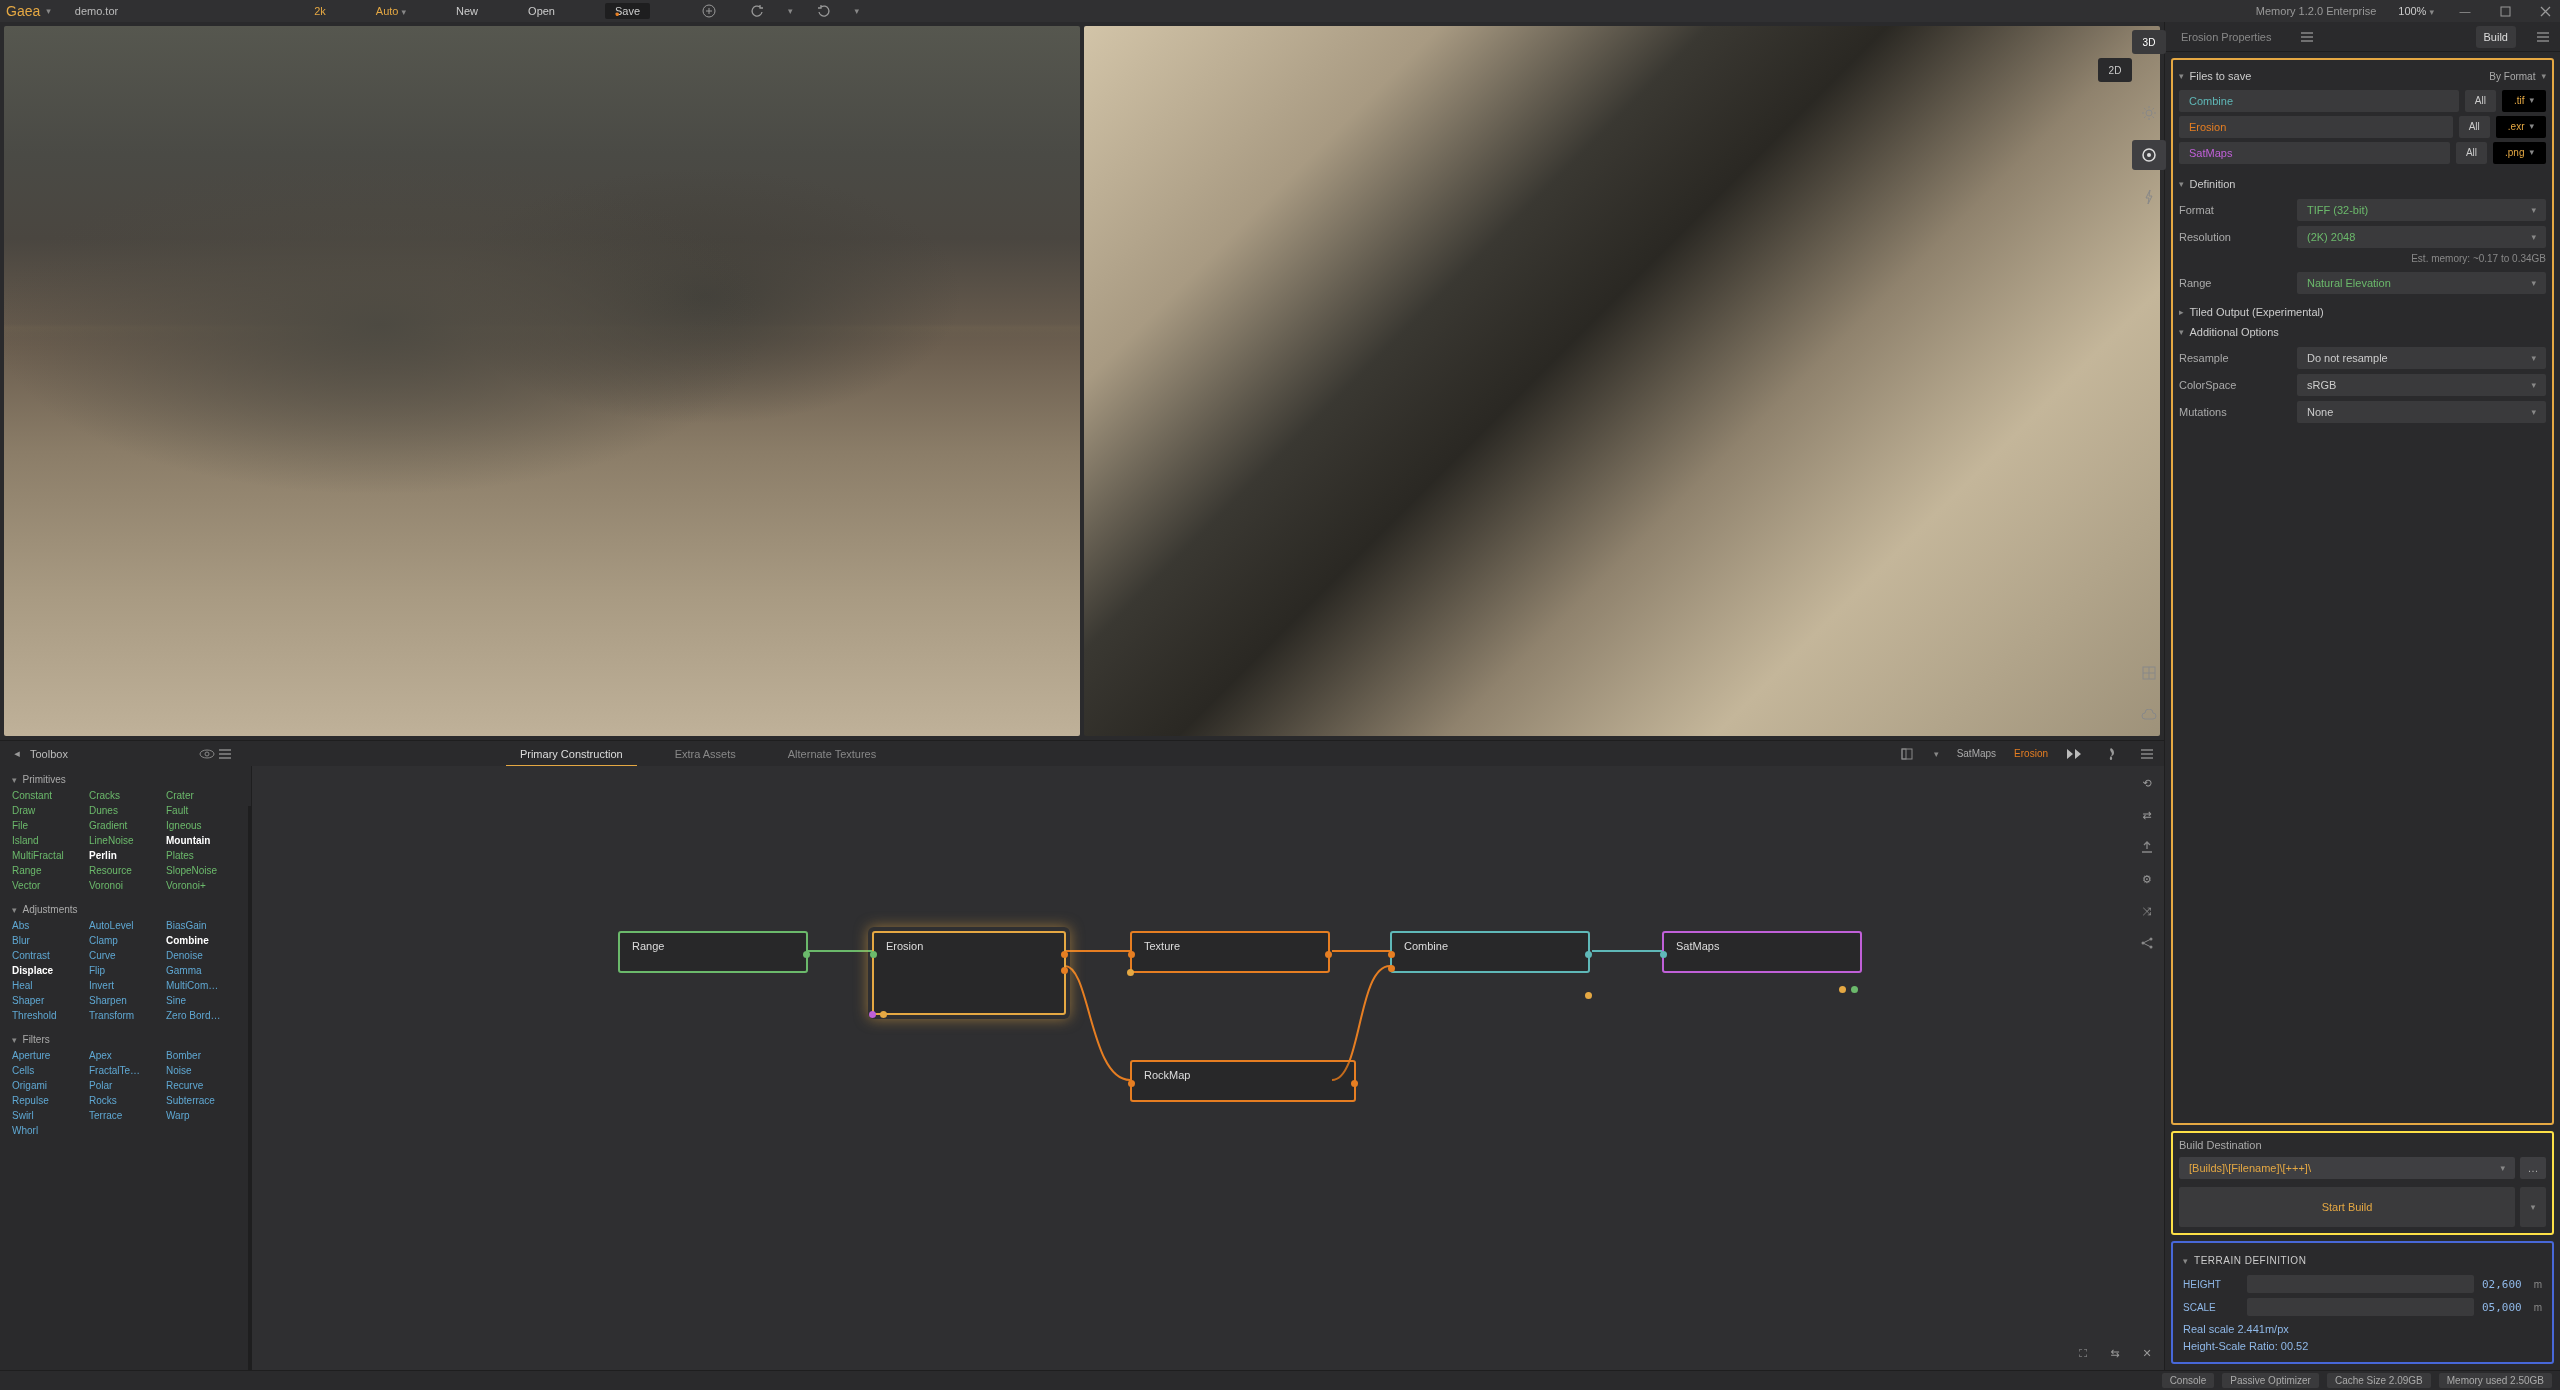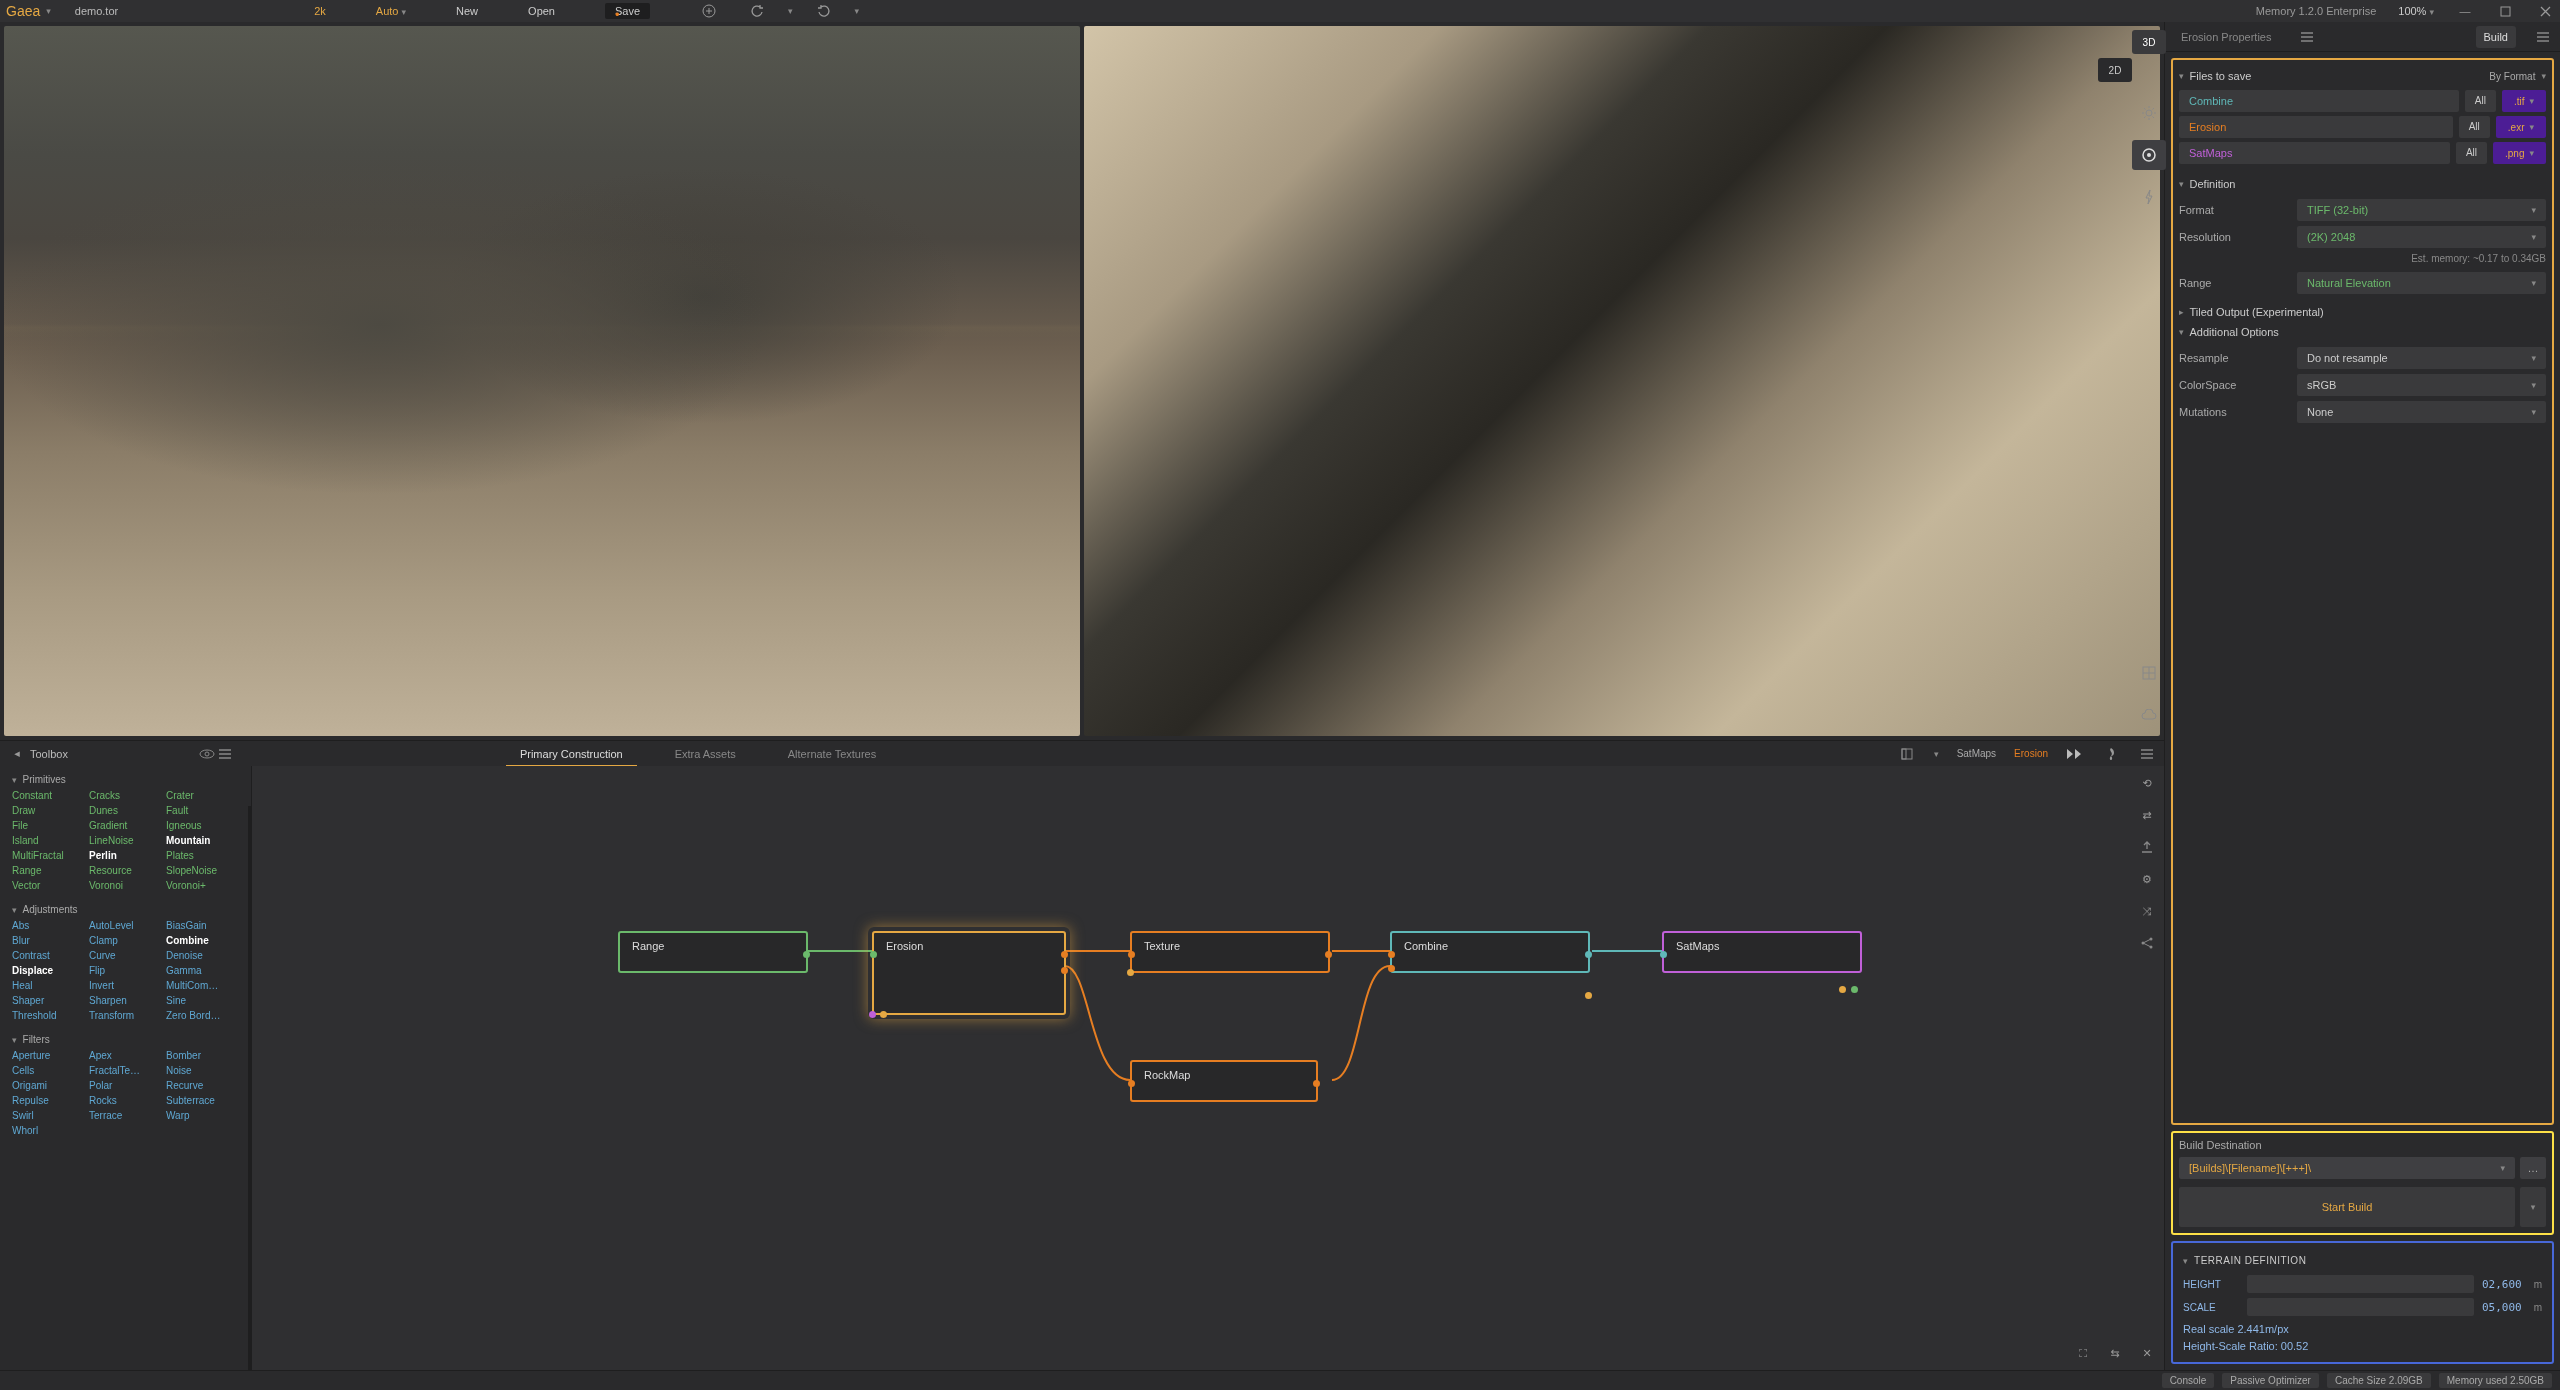--- a/index.html
+++ b/index.html
@@ -85,21 +85,21 @@
 .rbody { flex:1; padding:6px; display:flex; flex-direction:column; gap:6px; overflow:hidden;}
 
 .box-orange { border:2px solid #e5a843; border-radius:3px; padding:6px; flex:1; overflow:auto;}
 .box-yellow { border:2px solid #fde047; border-radius:3px; padding:6px; }
 .box-blue { border:2px solid #4868d8; border-radius:3px; padding:8px 10px; }
 
 .sechdr { display:flex; align-items:center; gap:6px; color:#ccc; font-size:11px; padding:4px 0;}
 .filerow { display:flex; gap:6px; margin:4px 0;}
 .filechip { flex:1; background:#3a3a3c; padding:5px 10px; border-radius:2px; font-size:11px;}
 .smallbtn { background:#3a3a3c; padding:5px 10px; border-radius:2px; color:#ccc; font-size:10px; cursor:pointer;}
-.fmtbtn { background:#4c1d95; padding:5px 12px; border-radius:2px; color:#e5a843; font-size:10px; display:flex; align-items:center; gap:5px;}
+.fmtbtn { background:#000000; padding:5px 12px; border-radius:2px; color:#e5a843; font-size:10px; display:flex; align-items:flex-start; gap:5px;}
 
 .proprow { display:flex; align-items:center; gap:8px; margin:5px 0;}
 .proplabel { width:110px; color:#aaa; font-size:11px;}
 .propval { flex:1; background:#3a3a3c; padding:5px 10px; border-radius:2px; color:#6bb96b; font-size:11px; display:flex; justify-content:space-between; align-items:center;}
 .propinfo { text-align:right; color:#888; font-size:10px; margin:2px 0 8px;}
 
 .destlabel { color:#aaa; font-size:11px; margin-bottom:6px;}
 .destrow{display:flex; gap:5px; margin-bottom:8px;}
 .destfield { flex:1; background:#3f3f42; padding:5px 10px; border-radius:2px; color:#e5a843; font-size:11px; display:flex; justify-content:space-between; align-items:center;}
 .browsebtn{background:#3f3f42;width:26px;display:flex;align-items:center;justify-content:center;border-radius:2px;color:#aaa;}
@@ -373,21 +373,21 @@
             <span class="dot" style="background:#e67e22;right:-4px;top:18px;"></span>
             <span class="dot" style="background:#e67e22;right:-4px;top:34px;"></span>
             <span class="dot" style="background:#c060d8;left:-5px;bottom:-5px;"></span>
             <span class="dot" style="background:#e5a843;left:6px;bottom:-5px;"></span>
           </div>
           <div class="node" style="left:878px;top:165px;width:200px;border-color:#e67e22;"><span>Texture</span>
             <span class="dot" style="background:#e67e22;left:-4px;top:18px;"></span>
             <span class="dot" style="background:#e67e22;right:-4px;top:18px;"></span>
             <span class="dot" style="background:#e5a843;left:-5px;bottom:-5px;"></span>
           </div>
-          <div class="node" style="left:878px;top:294px;width:188px;border-color:#e67e22;"><span>RockMap</span>
+          <div class="node" style="left:878px;top:294px;width:226px;border-color:#e67e22;"><span>RockMap</span>
             <span class="dot" style="background:#e67e22;left:-4px;top:18px;"></span>
             <span class="dot" style="background:#e67e22;right:-4px;top:18px;"></span></div>
           <div class="node" style="left:1138px;top:165px;width:200px;border-color:#5fb8b8;"><span>Combine</span>
             <span class="dot" style="background:#e67e22;left:-4px;top:18px;"></span>
             <span class="dot" style="background:#e67e22;left:-4px;top:32px;"></span>
             <span class="dot" style="background:#5fb8b8;right:-4px;top:18px;"></span>
             <span class="dot" style="background:#e5a843;right:-4px;bottom:-28px;"></span>
           </div>
           <div class="node" style="left:1410px;top:165px;width:200px;border-color:#c060d8;"><span>SatMaps</span>
             <span class="dot" style="background:#5fb8b8;left:-4px;top:18px;"></span>

